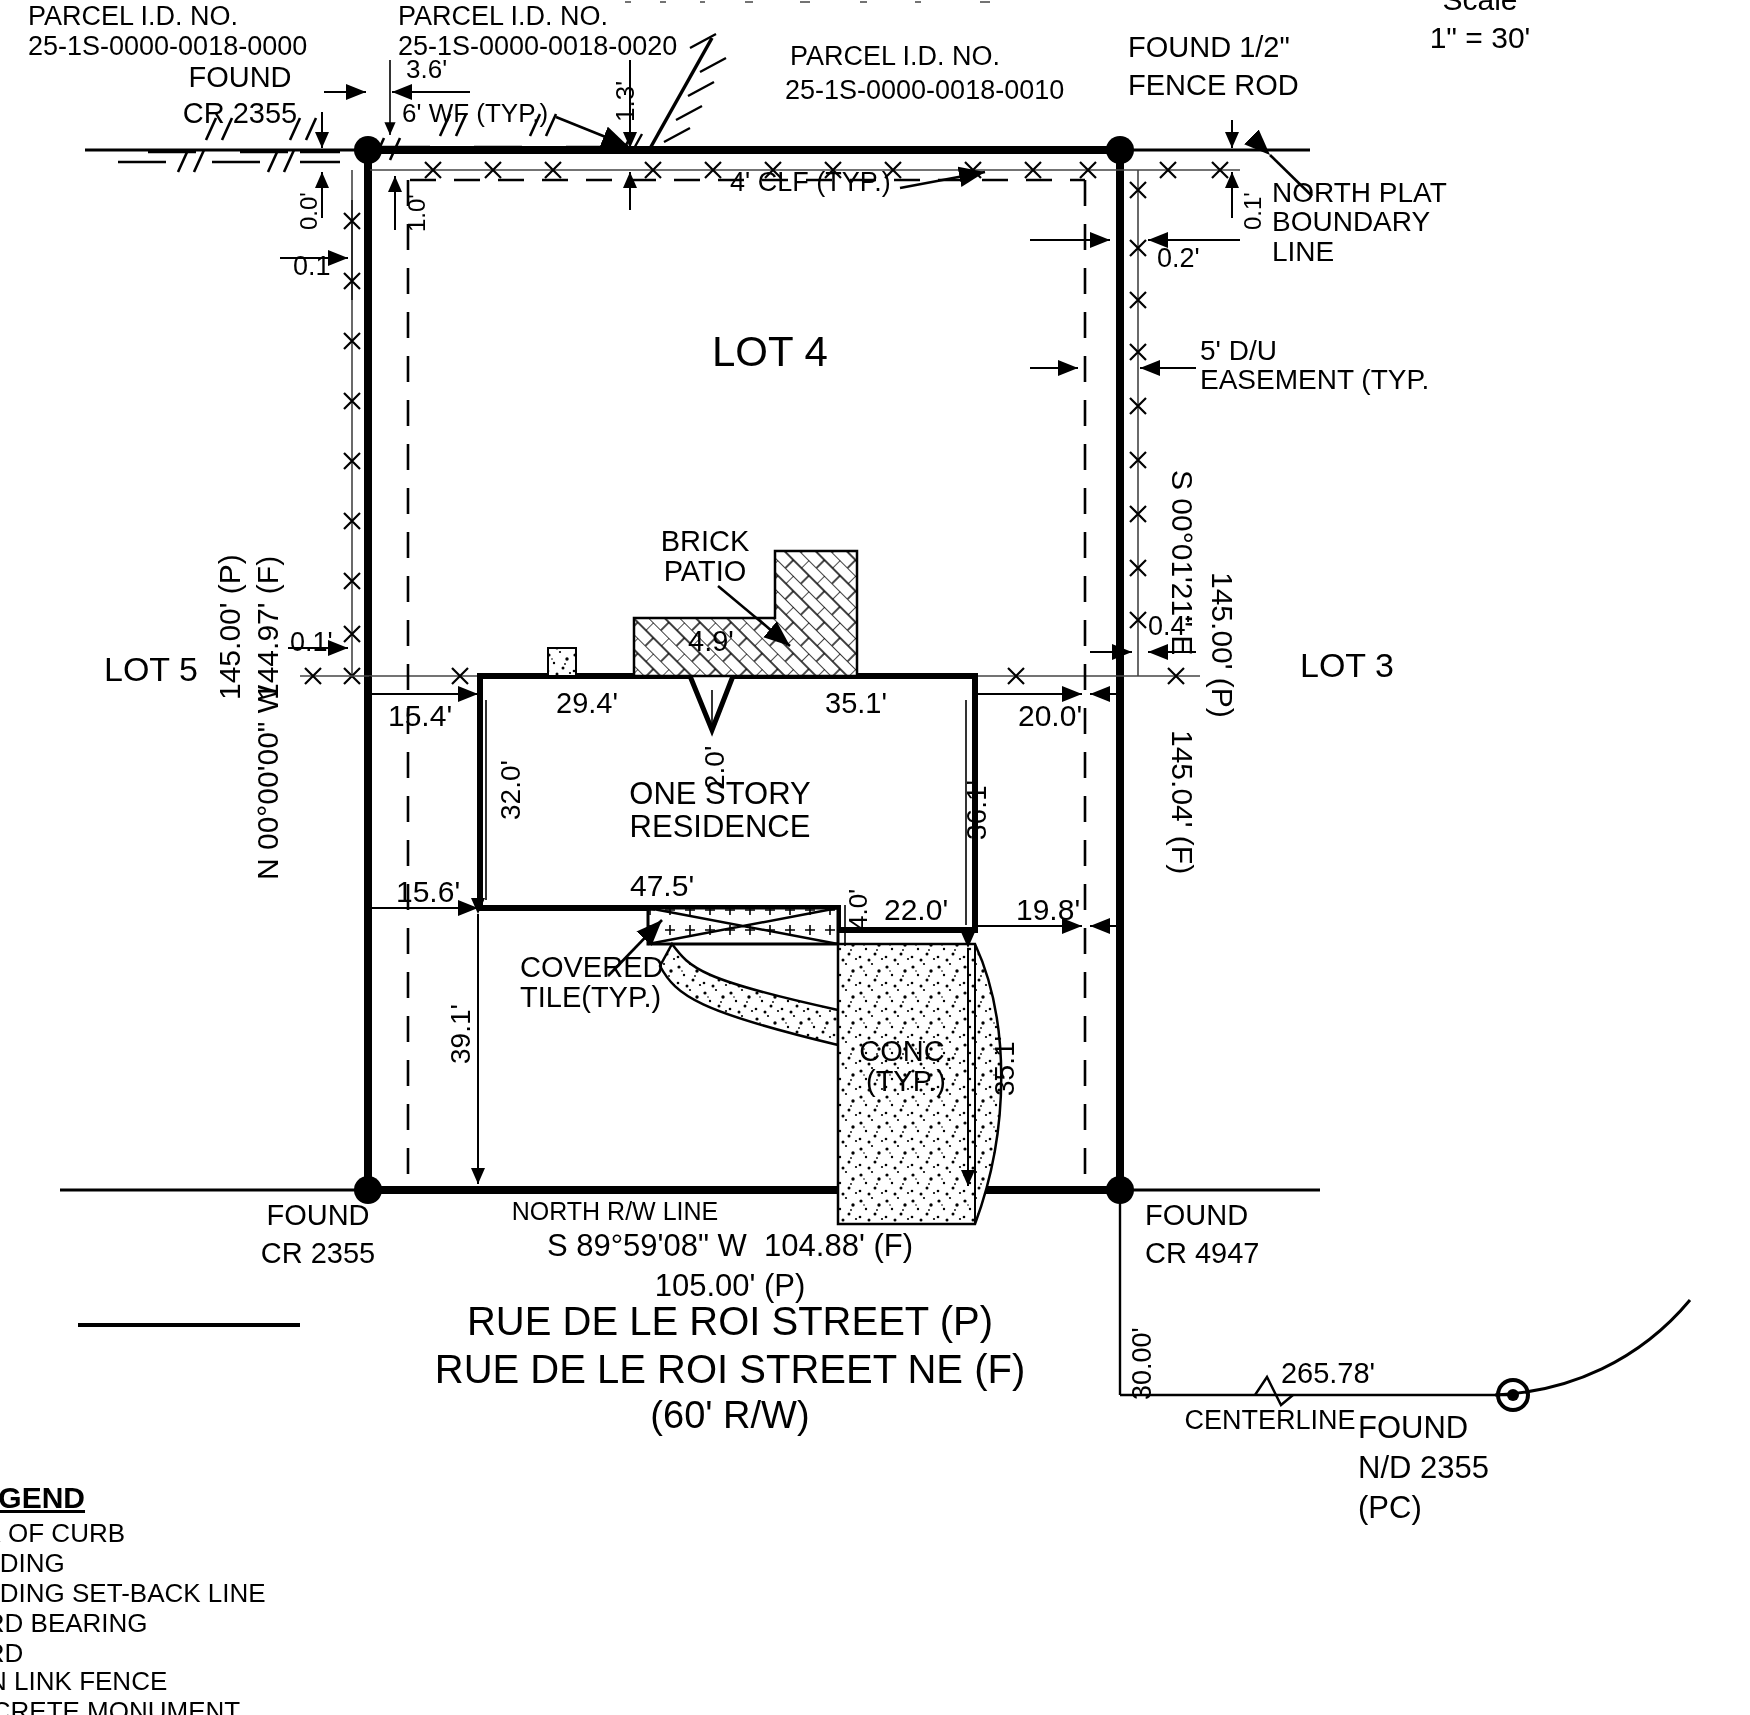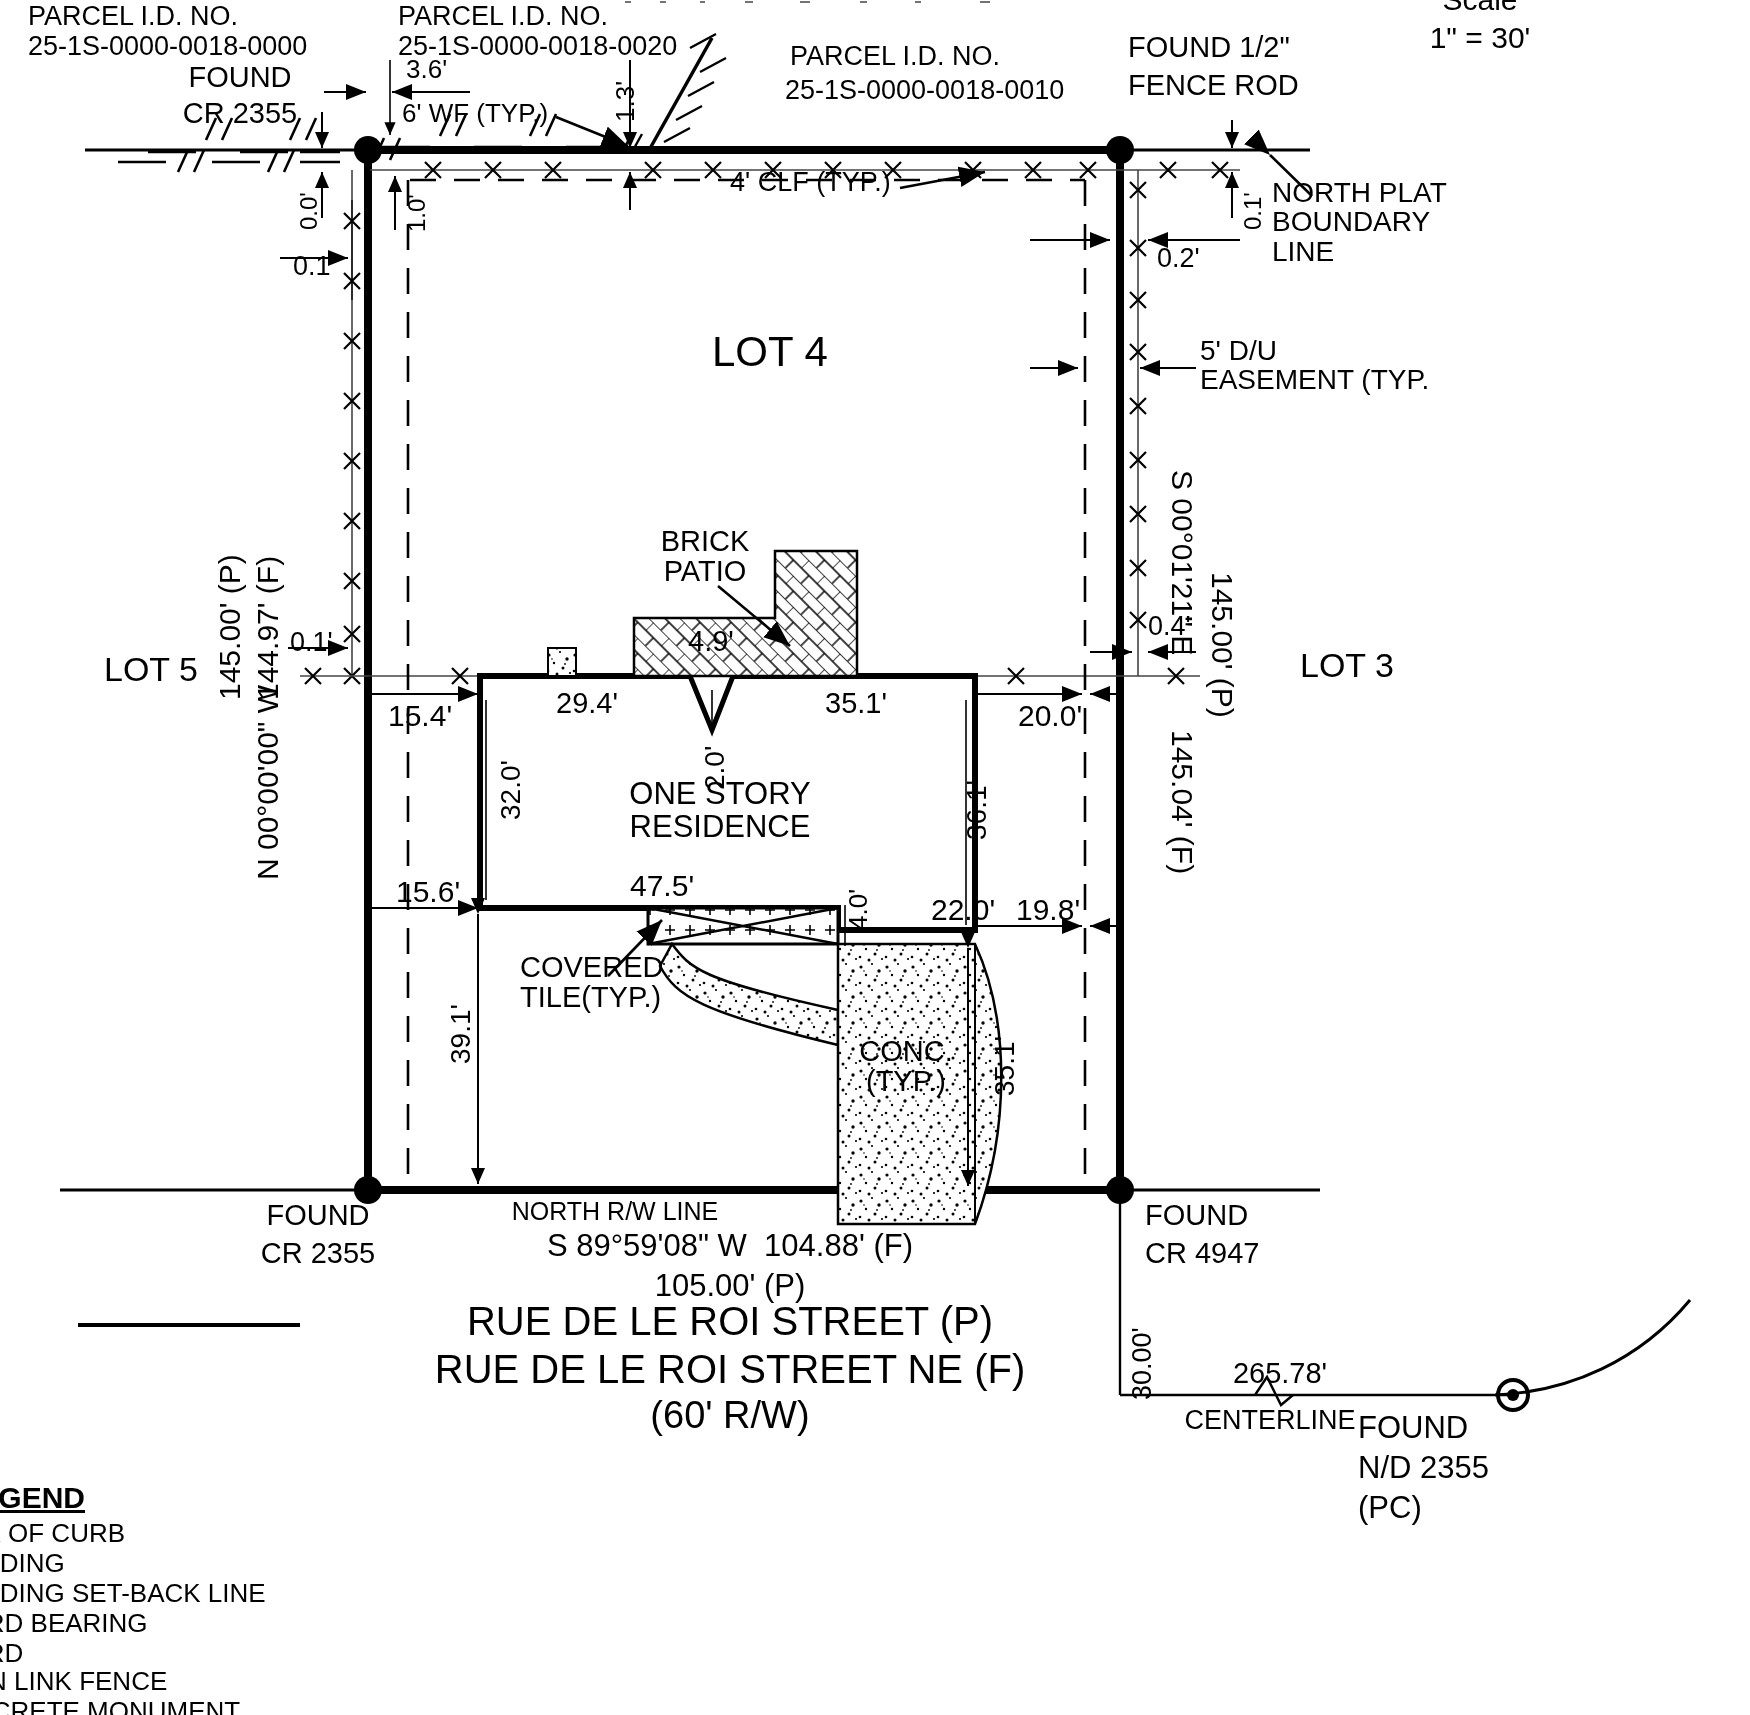--- a/index.html
+++ b/index.html
@@ -306,21 +306,21 @@
 
 <div class="t rot90" style="left:496px;top:820px;font-size:28px;">32.0'</div>
 <div class="t rot90" style="left:962px;top:840px;font-size:28px;">36.1'</div>
 
 <div class="t c" style="left:590px;top:778px;width:260px;font-size:31px;white-space:pre-line;">ONE STORY
 RESIDENCE</div>
 
 <div class="t" style="left:396px;top:876px;font-size:30px;">15.6'</div>
 <div class="t" style="left:630px;top:870px;font-size:30px;">47.5'</div>
 <div class="t rot90" style="left:845px;top:930px;font-size:26px;">4.0'</div>
-<div class="t" style="left:884px;top:894px;font-size:30px;margin-left:47px;">22.0'</div>
+<div class="t" style="left:884px;top:894px;font-size:30px;">22.0'</div>
 <div class="t" style="left:1016px;top:894px;font-size:30px;">19.8'</div>
 
 <div class="t" style="left:520px;top:952px;font-size:29px;white-space:pre-line;">COVERED
 TILE(TYP.)</div>
 
 <div class="t rot90" style="left:446px;top:1064px;font-size:28px;">39.1'</div>
 <div class="t rot90" style="left:990px;top:1096px;font-size:28px;">35.1'</div>
 
 <div class="t c" style="left:838px;top:1036px;width:136px;font-size:29px;white-space:pre-line;">CONC.
 (TYP.)</div>
@@ -334,21 +334,21 @@
 <div class="t c" style="left:495px;top:1198px;width:240px;font-size:25px;">NORTH R/W LINE</div>
 <div class="t c" style="left:470px;top:1230px;width:520px;font-size:31px;">S 89°59'08" W  104.88' (F)</div>
 <div class="t c" style="left:470px;top:1270px;width:520px;font-size:31px;">105.00' (P)</div>
 
 <div class="t c" style="left:320px;top:1300px;width:820px;font-size:40px;">RUE DE LE ROI STREET (P)</div>
 <div class="t c" style="left:320px;top:1348px;width:820px;font-size:40px;">RUE DE LE ROI STREET NE (F)</div>
 <div class="t c" style="left:320px;top:1396px;width:820px;font-size:38px;">(60' R/W)</div>
 
 <div class="t rot90" style="left:1128px;top:1400px;font-size:27px;">30.00'</div>
 
-<div class="t c" style="left:1160px;top:1358px;width:240px;font-size:29px;">265.78'</div>
+<div class="t c" style="left:1208px;top:1358px;width:240px;font-size:29px;">265.78'</div>
 <div class="t c" style="left:1150px;top:1406px;width:240px;font-size:27px;">CENTERLINE</div>
 
 <div class="t" style="left:1358px;top:1412px;font-size:31px;">FOUND</div>
 <div class="t" style="left:1358px;top:1452px;font-size:31px;">N/D 2355</div>
 <div class="t" style="left:1358px;top:1492px;font-size:31px;">(PC)</div>
 
 <div class="t" style="left:-40px;top:1482px;font-size:30px;font-weight:bold;text-decoration:underline;">LEGEND</div>
 <div class="t" style="left:-70px;top:1520px;font-size:26px;">BACK OF CURB</div>
 <div class="t" style="left:-58px;top:1550px;font-size:26px;">BUILDING</div>
 <div class="t" style="left:-58px;top:1580px;font-size:26px;">BUILDING SET-BACK LINE</div>

